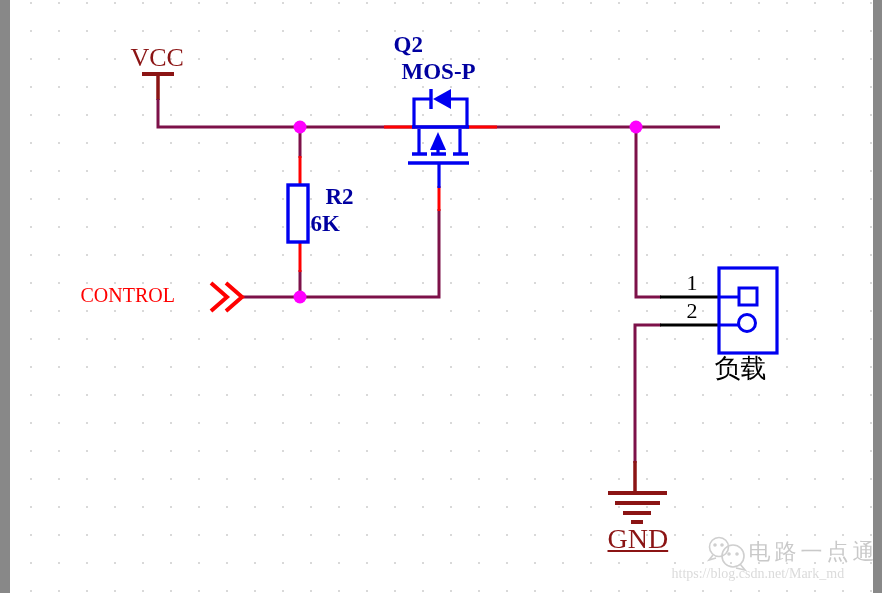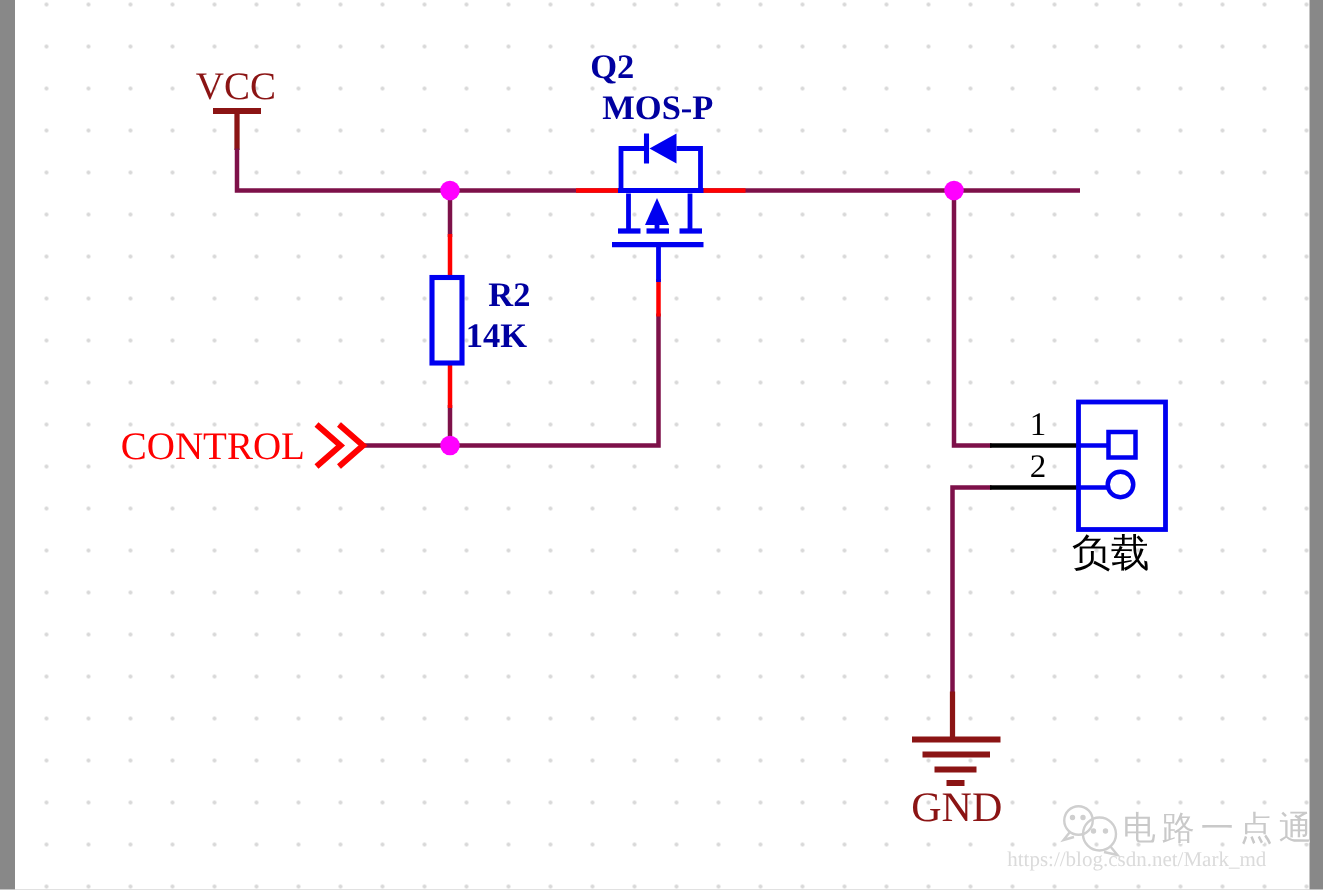--- a/index.html
+++ b/index.html
@@ -23,24 +23,24 @@
     background-image:radial-gradient(circle,#d9d9d9 1.1px,transparent 1.5px);
     background-size:28px 28px;
     background-position:7px 17px;
     overflow:hidden;
     font-family:"Liberation Serif",serif;
   }
   svg.layer{position:absolute;left:0;top:0;}
   .lbl{position:absolute;white-space:nowrap;line-height:1;}
   .t-power{color:var(--power-symbol);font-size:26px;}
   .t-comp{color:var(--component-text);font-size:23px;font-weight:bold;}
-  .t-port{color:var(--pin);font-size:26px;text-align:center;}
+  .t-port{color:var(--pin);font-size:20px;text-align:center;}
   .t-pinnum{color:var(--pin-stub);font-size:22px;}
   .t-load{color:#000;font-size:26px;font-family:"Liberation Sans",sans-serif;}
-  .t-gnd{color:var(--power-symbol);font-size:28px;}
+  .t-gnd{color:var(--power-symbol);font-size:28px;text-decoration:underline;}
   .t-brand{color:var(--watermark);font-size:22px;letter-spacing:4px;
            font-family:"Liberation Sans",sans-serif;
            text-shadow:1px 1px 0 #ffffff;}
   .t-url{color:var(--watermark-url);font-size:14px;
          font-family:Liberation Serif, serif;}
   
   .st-wire{stroke:var(--wire);}
   .st-pin{stroke:var(--pin);}
   .st-blue{stroke:var(--component-outline);}
   .fl-blue{fill:var(--component-outline);}
@@ -151,21 +151,21 @@
       <circle class="st-wm" cx="727" cy="554" r="1" fill="#CFCFCF"></circle>
     </g>
   </svg>
 
   <span class="lbl t-power" style="left:121px;top:45px;">VCC</span>
 
   <span class="lbl t-comp" style="left:384px;top:33px;">Q2</span>
   <span class="lbl t-comp" style="left:392px;top:60px;">MOS-P</span>
 
   <span class="lbl t-comp" style="left:316px;top:185px;">R2</span>
-  <span class="lbl t-comp" style="left:301px;top:212px;">14K</span>
+  <span class="lbl t-comp" style="left:301px;top:212px;">6K</span>
 
   <span class="lbl t-port" style="left:71px;top:285px;">CONTROL</span>
 
   <span class="lbl t-pinnum" style="left:677px;top:272px;">1</span>
   <span class="lbl t-pinnum" style="left:677px;top:300px;">2</span>
 
   <span class="lbl t-load" style="left:705px;top:355px;">负载</span>
 
   <span class="lbl t-gnd" style="left:598px;top:525px;">GND</span>
 

